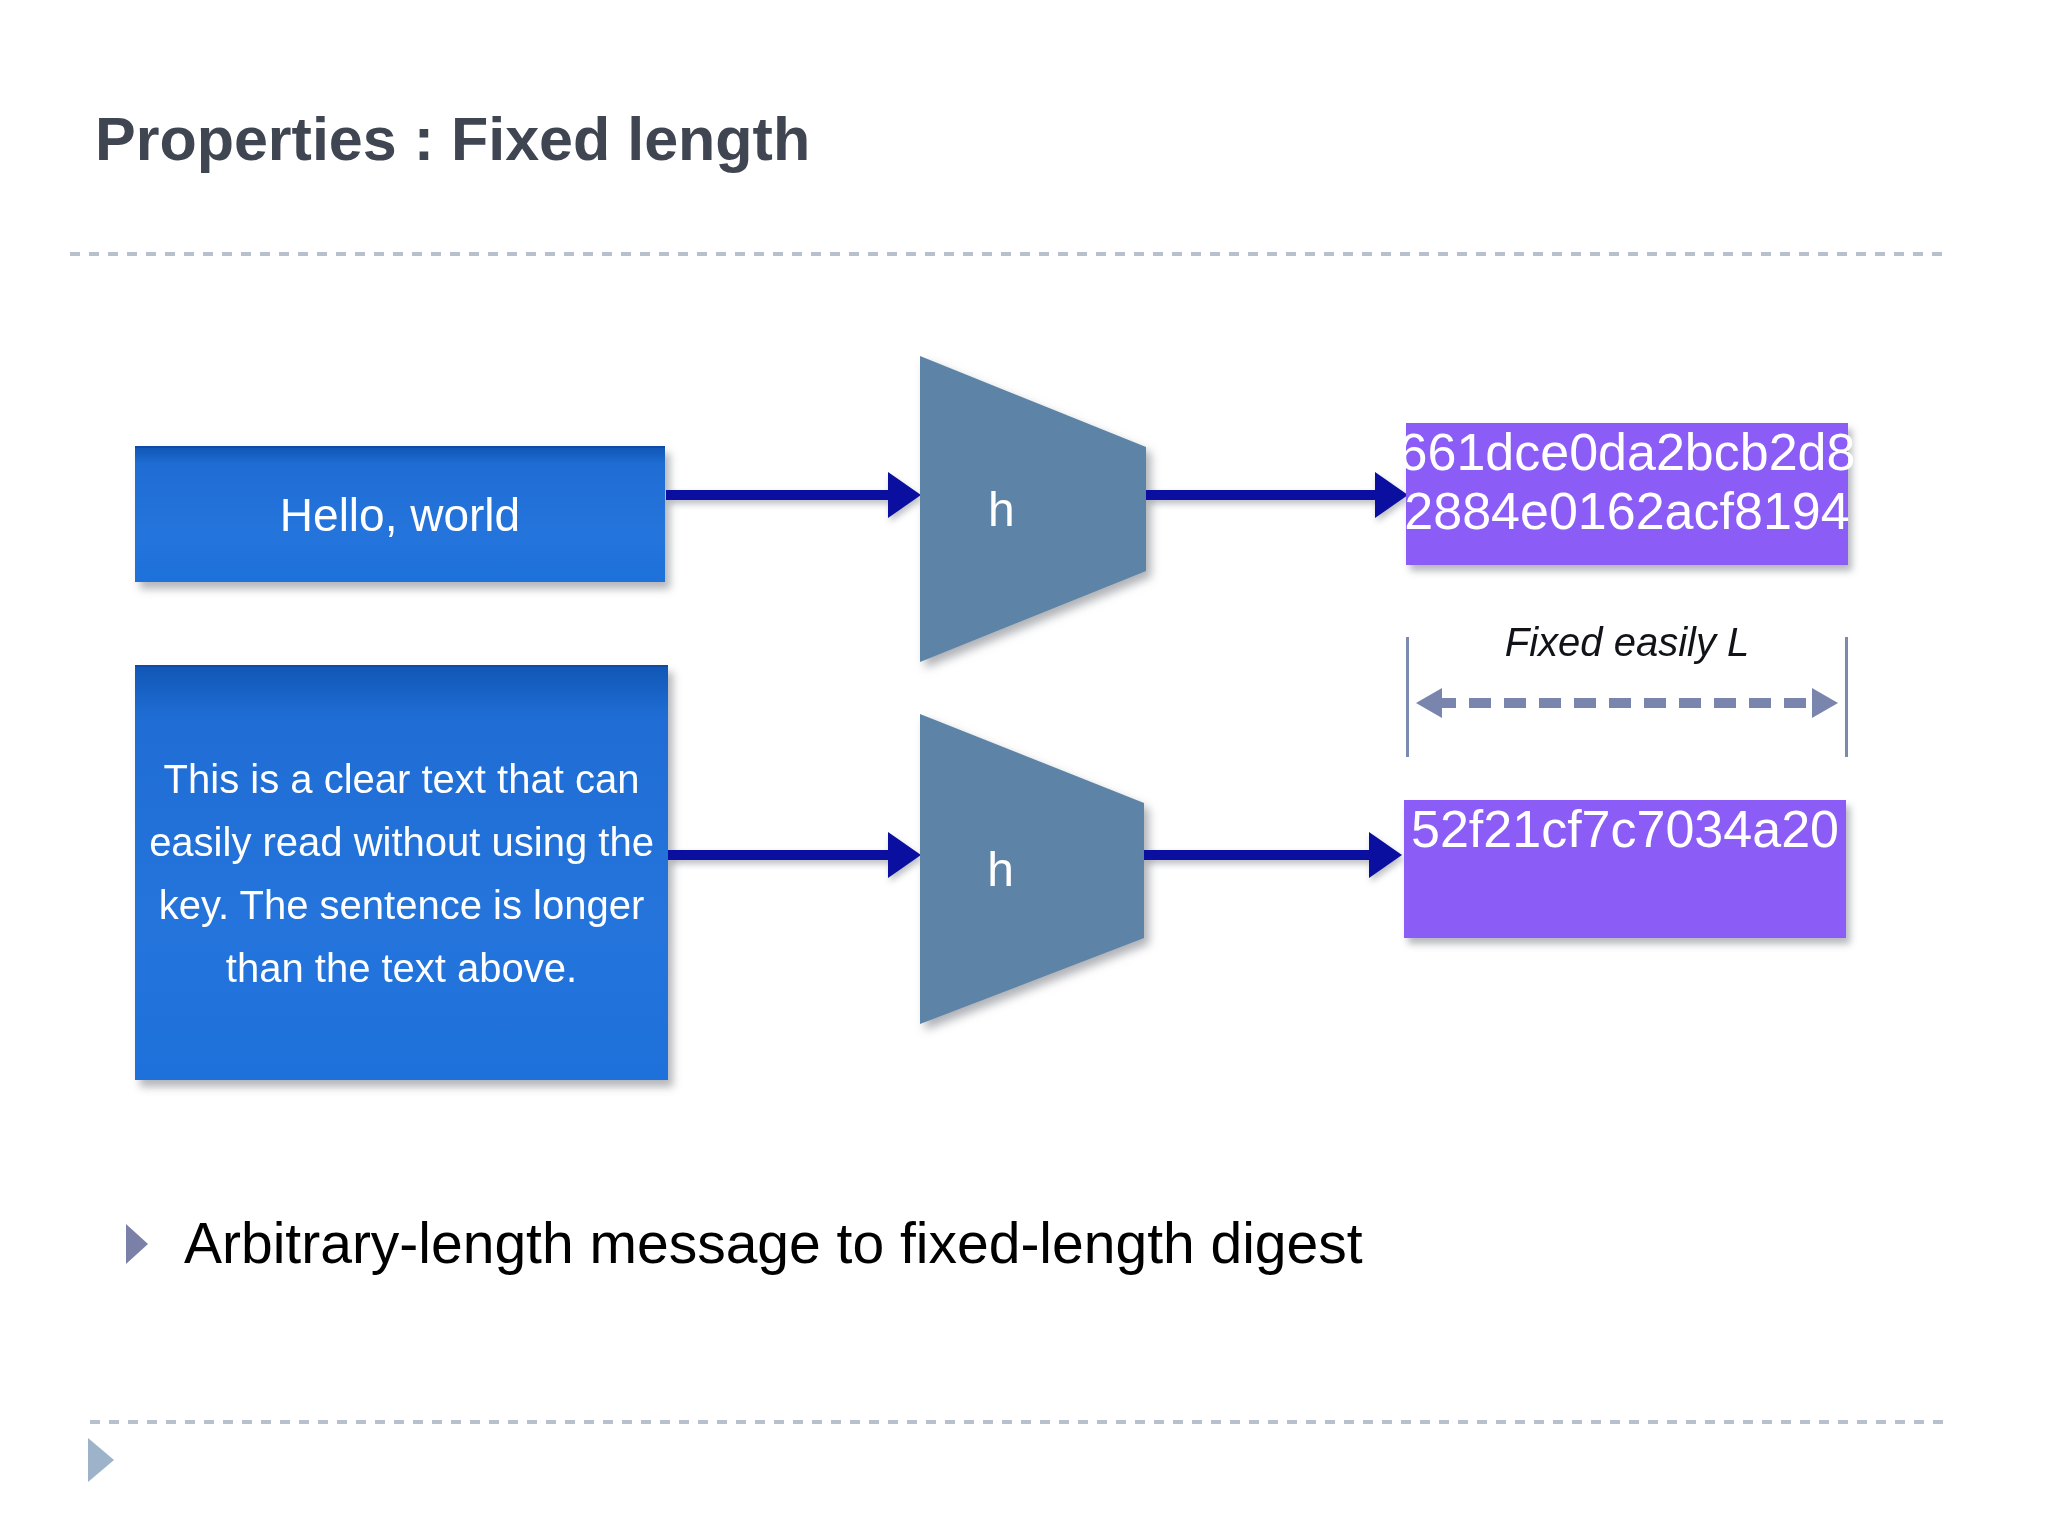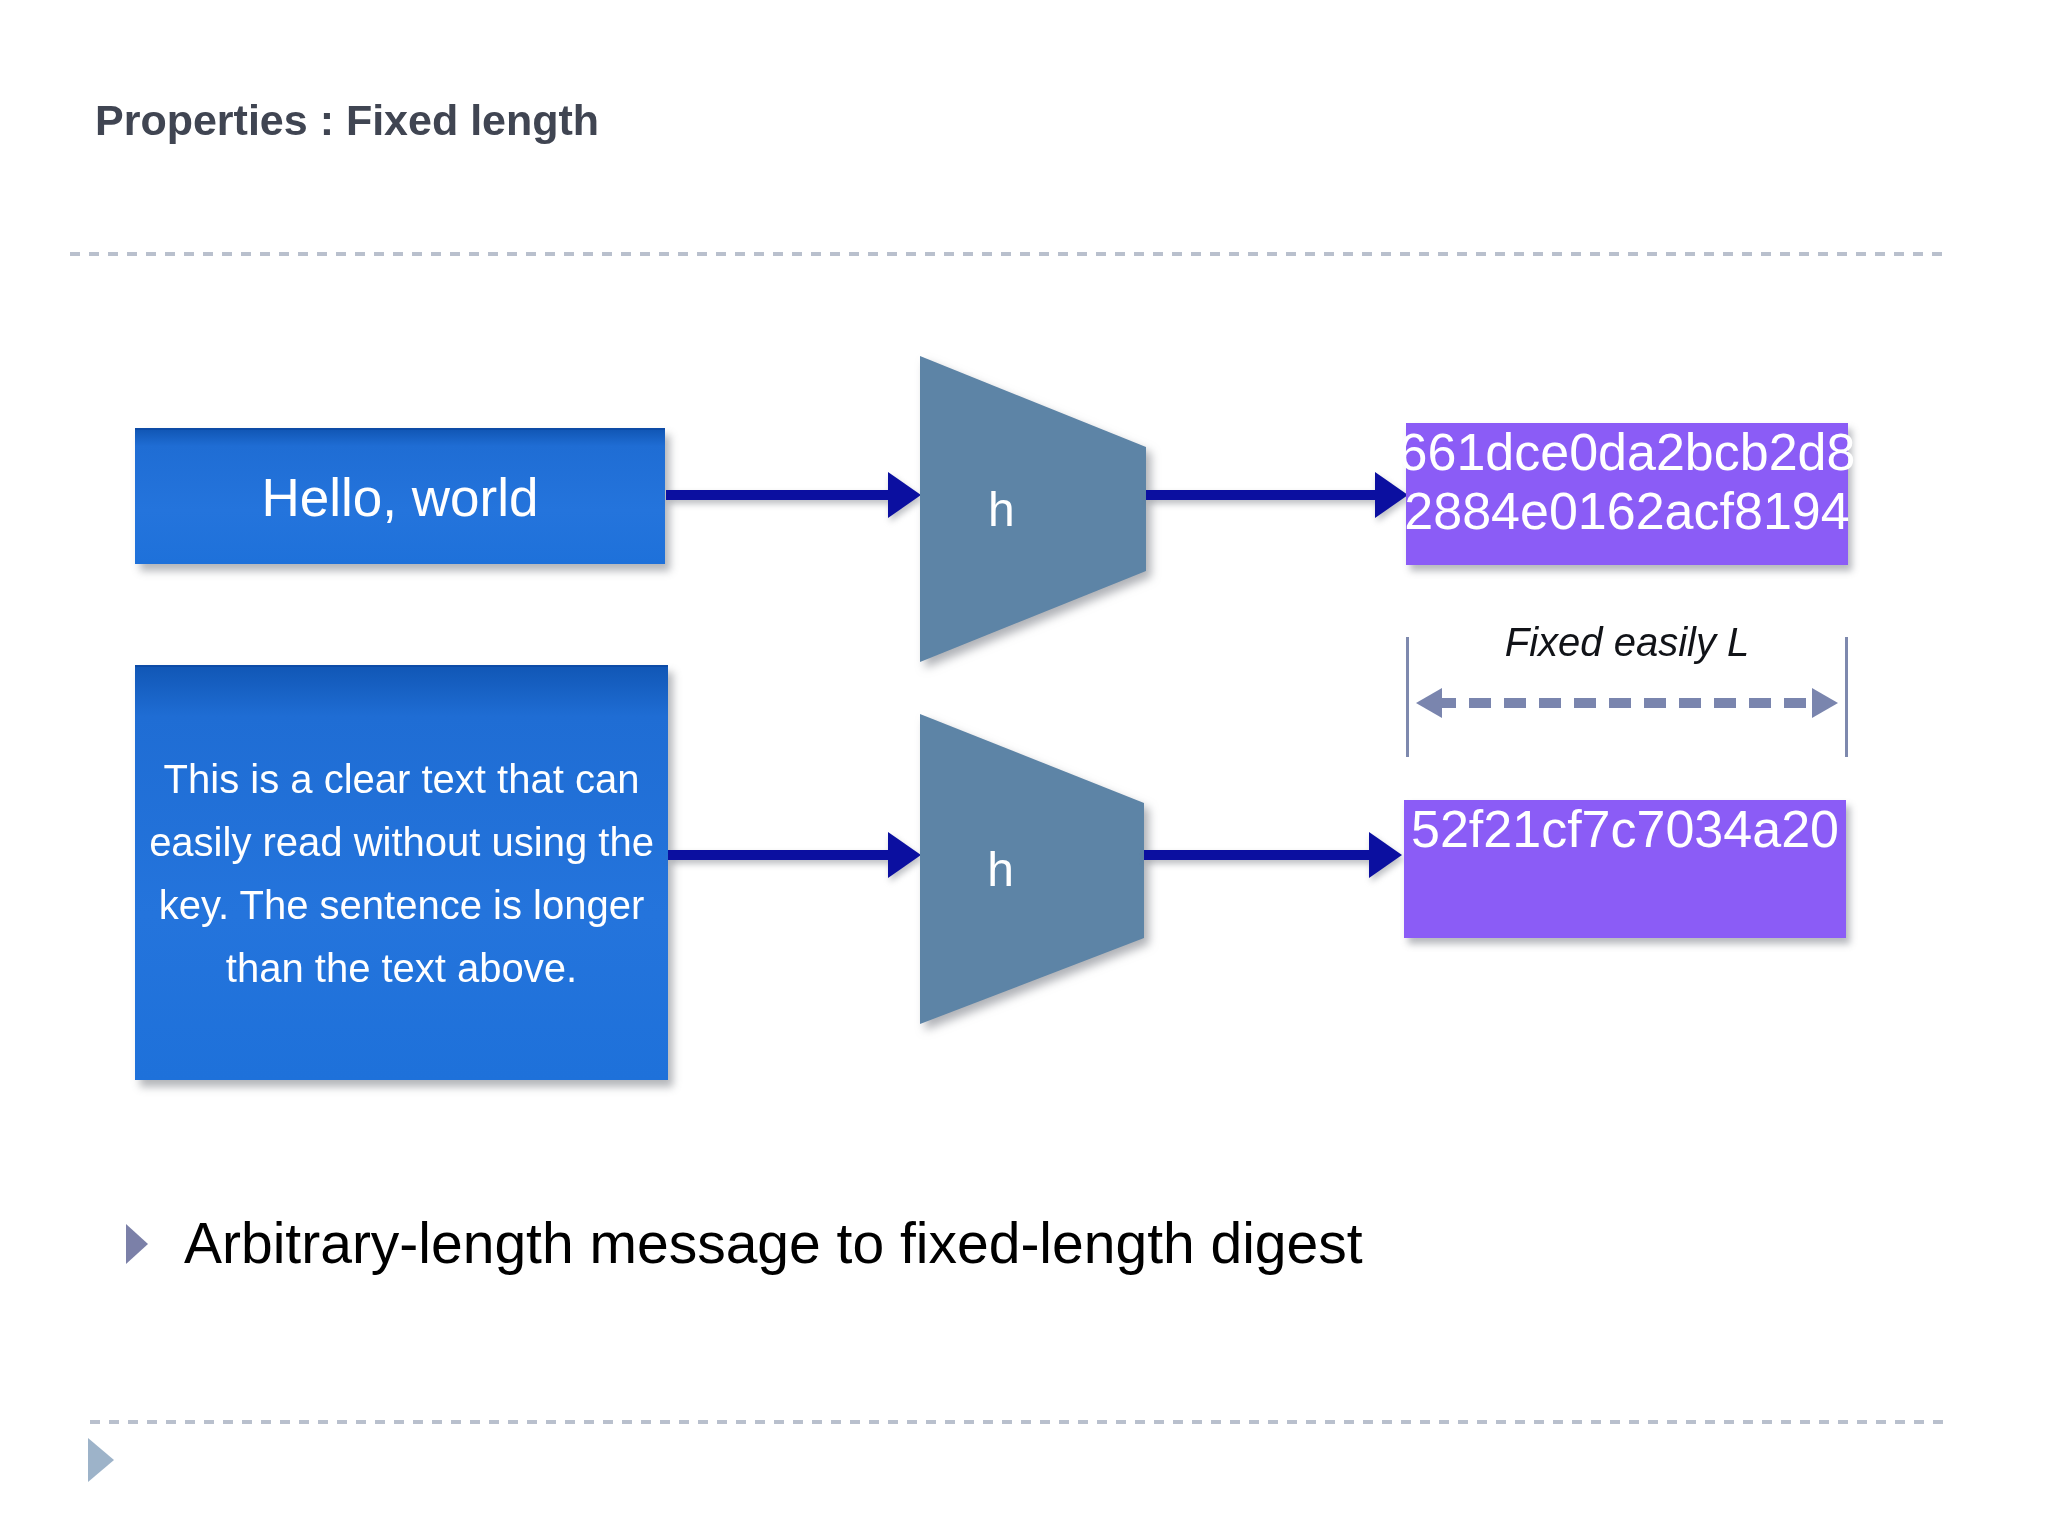--- a/index.html
+++ b/index.html
@@ -5,41 +5,41 @@
   html,body{margin:0;padding:0;background:#ffffff;}
   .slide{
     position:relative;
     width:2048px;height:1536px;
     background:#ffffff;
     overflow:hidden;
     font-family:"Liberation Sans", sans-serif;
   }
   
   .title{
-    position:absolute;left:95px;top:96px;
-    font-size:43px;font-weight:bold;color:#404552;
+    position:absolute;left:95px;top:104px;
+    font-size:61px;font-weight:bold;color:#404552;
     letter-spacing:0px;margin:0;
   }
   
   .divider{
     position:absolute;height:4px;
     background:repeating-linear-gradient(90deg,#b9c0cd 0 10px,transparent 10px 19px);
   }
   .divider.top{left:70px;top:252px;width:1875px;}
   .divider.bottom{left:90px;top:1420px;width:1856px;}
   
   .msg-box{
     position:absolute;
     background:linear-gradient(180deg,#1157b6 0%,#1f6dd4 12%,#2474dc 60%,#1e71da 100%);
     color:#ffffff;display:flex;align-items:center;justify-content:center;
     text-align:center;
     box-shadow:5px 7px 8px rgba(90,95,105,0.45);
     border-top:2px solid #0d4ba6;
   }
-  .msg1{left:135px;top:428px;width:530px;height:134px;font-size:53px;}
+  .msg1{left:135px;top:446px;width:530px;height:134px;font-size:46px;}
   .msg2{left:135px;top:665px;width:533px;height:415px;font-size:40px;line-height:63px;padding:0 12px;box-sizing:border-box;}
   
   .funnel{position:absolute;}
   .funnel svg{display:block;filter:drop-shadow(5px 6px 5px rgba(95,100,110,0.5));}
   .funnel polygon{fill:#5d84a6;}
   .funnel .h-label{
     position:absolute;left:36%;top:50%;transform:translate(-50%,-50%);
     color:#ffffff;font-size:48px;
   }
   .funnel1{left:920px;top:356px;width:226px;height:306px;}

